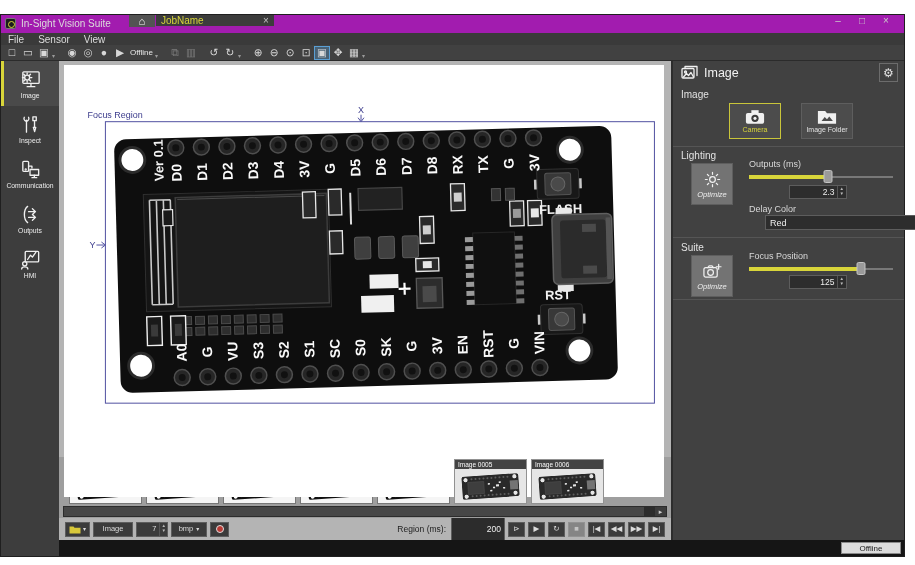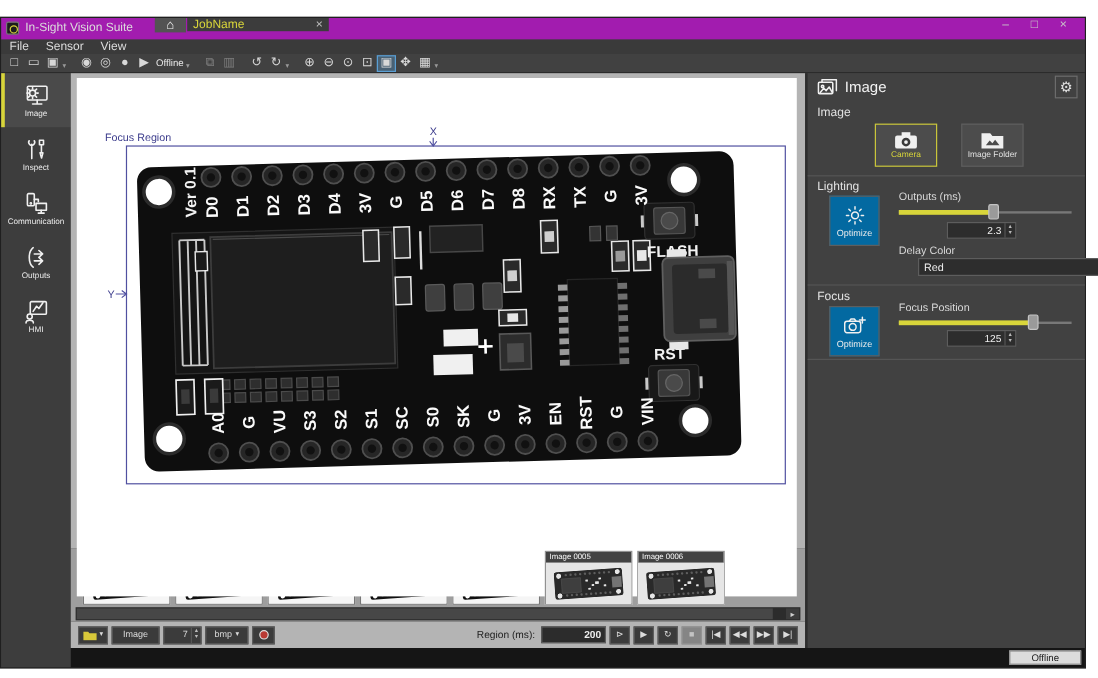--- a/index.html
+++ b/index.html
@@ -76,21 +76,21 @@
   .hs-arrow { position:absolute; right:1px; top:1px; bottom:1px; width:11px; background:#3c3c3c;
               color:#cfcfcf; font-size:7px; display:flex; align-items:center; justify-content:center; }
 
   
   .playbar { height:22px; flex:0 0 22px; background:#b4b4b4; display:flex; align-items:center;
              padding:0 6px; gap:3px; }
   .pbtn { height:15px; background:#3b3b3b; border:1px solid #5d5d5d; color:#dcdcdc;
           display:flex; align-items:center; justify-content:center; font-size:7.5px; line-height:1; }
   .delay-lbl { color:#1d1d1d; font-size:8.5px; margin-left:auto; margin-right:2px; }
   .valbox { height:14px; background:#2c2c2c; border:1px solid #5d5d5d; color:#eee;
-            font-size:8.5px; display:flex; align-items:center; justify-content:flex-end; padding:0 3px;font-weight:bold; }
+            font-size:8.5px; display:flex; align-items:center; justify-content:flex-end; padding:12px 3px; }
   .spin-arrows { display:flex; flex-direction:column; justify-content:center; margin-left:2px;
             border-left:1px solid #555; padding-left:2px; height:100%; }
   .spin-arrows span { font-size:4.5px; color:#bbb; line-height:1.1; }
   .rec-dot { width:8px; height:8px; border-radius:50%; background:#b93a34; border:1px solid #e0e0e0; }
   .folder-glyph { width:12px; height:9px; }
 
   
   .statusbar { height:16px; flex:0 0 16px; background:#151515; display:flex;
                align-items:center; justify-content:flex-end; padding-right:3px; }
   .offline-btn { width:60px; height:12px; background:#dcdcdc; border:1px solid #8a8a8a;
@@ -104,22 +104,22 @@
   .rp-title { color:#f2f2f2; font-size:12.5px; margin-left:6px; }
   .rp-gear { position:absolute; right:6px; top:2px; width:19px; height:19px; border:1px solid #6c6c6c;
               color:#e0e0e0; font-size:12px; display:flex; align-items:center; justify-content:center; }
   .rp-heading { position:absolute; left:8px; color:#e2e2e2; font-size:10px; }
   .rp-sep { position:absolute; left:0; width:100%; border-top:1px solid #555; }
   .srcbtn { position:absolute; width:52px; height:36px; background:#4c4c4c; border:1px solid #5e5e5e;
             display:flex; flex-direction:column; align-items:center; justify-content:center; gap:1px; }
   .srcbtn .lbl { font-size:7px; color:#e0e0e0; }
   .srcbtn.sel { border-color:#c9c53a; }
   .srcbtn.sel .lbl { color:#d8d53a; }
-  .optbtn { position:absolute; width:42px; height:42px; background:#0369a1; border:1px solid #5e5e5e;
-            display:flex; flex-direction:column; align-items:center; justify-content:center; gap:1px; }
+  .optbtn { position:absolute; width:42px; height:42px; background:#737373; border:1px solid #5e5e5e;
+            display:flex; flex-direction:column; align-items:center; justify-content:center; gap:1px;font-style:italic; }
   .optbtn .lbl { font-size:7.5px; color:#ececec; }
   .ctl-label { position:absolute; color:#d8d8d8; font-size:9px; }
   .slider { position:absolute; width:144px; height:13px; }
   .sl-track { position:absolute; left:0; right:0; top:6px; height:2px; background:#787878; }
   .sl-fill { position:absolute; left:0; top:5px; height:4px; background:#d8d53a; }
   .sl-thumb { position:absolute; top:0; width:9px; height:13px; background:#9a9a9a;
               border:1px solid #c4c4c4; border-radius:2px; transform:translateX(-50%); }
   .spinner { position:absolute; width:58px; height:14px; background:#2d2d2d; border:1px solid #5d5d5d;
              display:flex; align-items:center; justify-content:flex-end; color:#eee; font-size:8.5px;
              padding-right:2px; }
@@ -677,21 +677,21 @@
             </span>
           </div>
           <span class="ctl-label" style="left:76px;top:143px">Delay Color</span>
           <div class="dropdown" style="left:92px;top:154px;width:166px">
             <span>Red</span>
             <span class="caret">▾</span>
           </div>
 
           <div class="rp-sep" style="top:176px"></div>
 
-          <span class="rp-heading" style="top:181px">Focus</span>
+          <span class="rp-heading" style="top:181px">Suite</span>
           <div class="optbtn" style="left:18px;top:194px">
             <svg class="wicon" width="20" height="19" viewBox="0 0 21 20">
               <rect x="2" y="6" width="14" height="10" rx="2"></rect>
               <circle cx="9" cy="11" r="3"></circle>
               <path d="M6 6l1.5-2h3L12 6 M17.5 2.5v5 M15 5h5"></path>
             </svg>
             <span class="lbl">Optimize</span>
           </div>
           <span class="ctl-label" style="left:76px;top:190px">Focus Position</span>
           <div class="slider" style="left:76px;top:201px">

